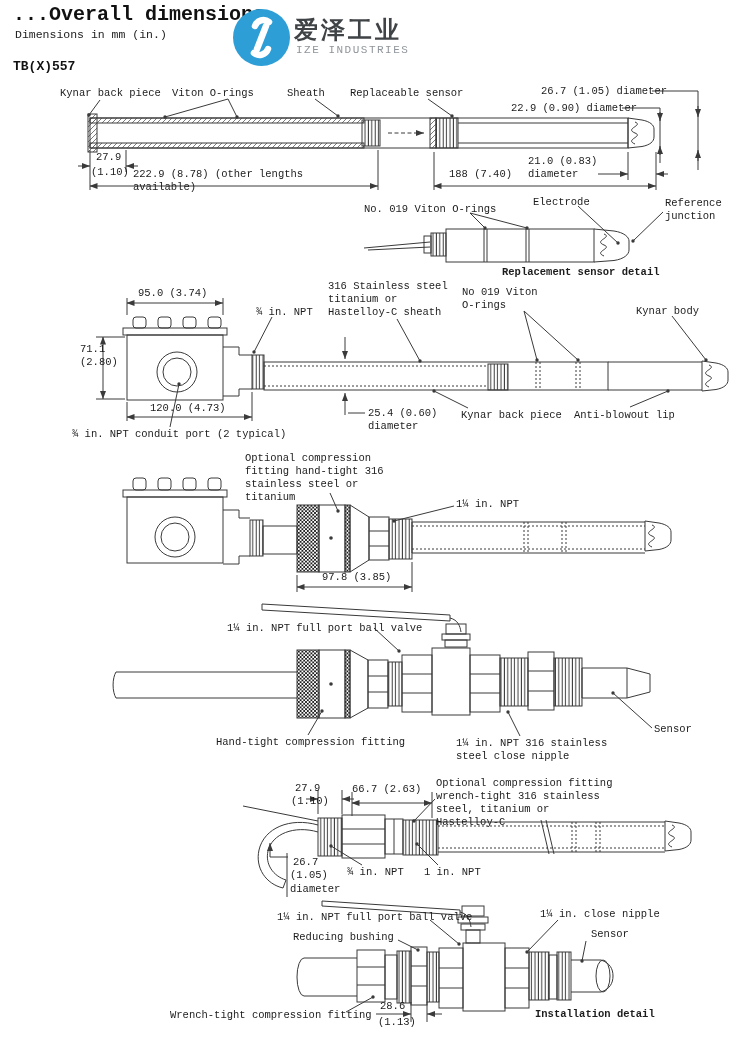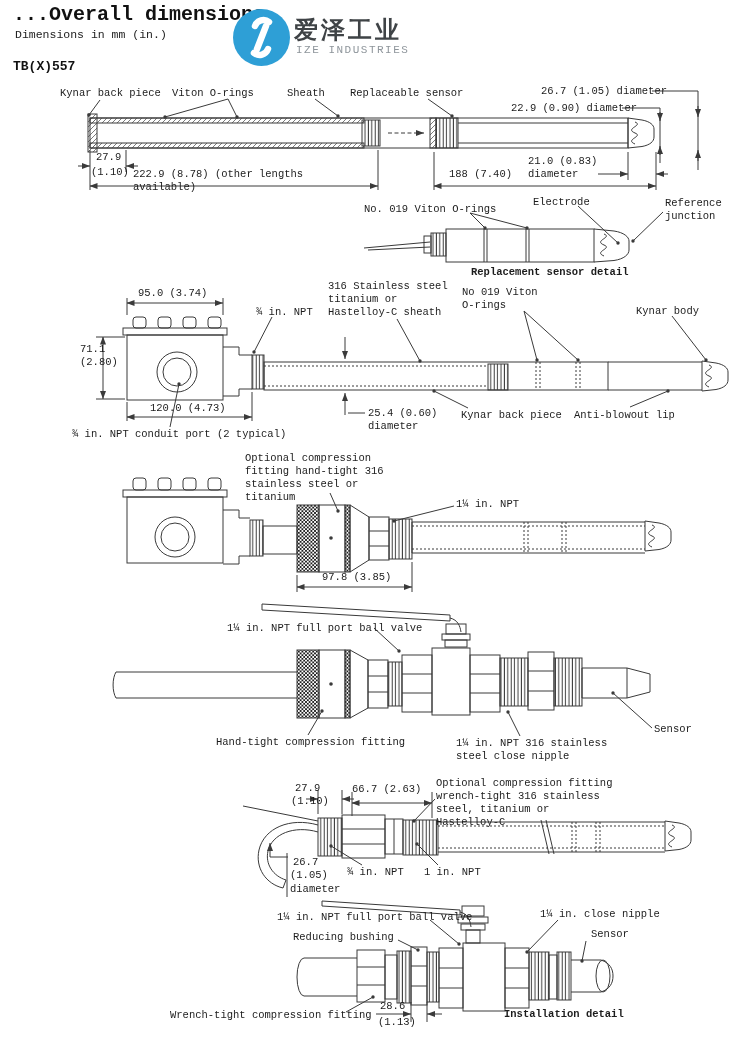--- a/index.html
+++ b/index.html
@@ -10,21 +10,21 @@
      stroke:#3a3a3a;fill:none;stroke-width:1;}
   .strokes .tf{fill:url(#pt);}
   .strokes .hf{fill:url(#ph);}
   .strokes .kf{fill:url(#pk);}
   .strokes .fd{fill:#3a3a3a;stroke:none;}
   .strokes .dsh{stroke-dasharray:4 2.5;}
   .strokes .dt{stroke-dasharray:2 2;}
   .lbl{position:absolute;font-size:10.5px;line-height:1.25;color:#1c1c1c;white-space:nowrap;}
   .wrap{white-space:normal;}
   .c{text-align:left;}
-  .b{font-weight:bold;}
+  .b{font-weight:bold;margin-left:31px;}
   .title{position:absolute;left:13px;top:3px;font-size:20px;font-weight:bold;color:#111;}
   .subtitle{position:absolute;left:15px;top:28px;font-size:11.5px;color:#222;}
   .model{position:absolute;left:13px;top:59px;font-size:13px;font-weight:bold;color:#111;}
   .logo{position:absolute;left:233px;top:9px;width:260px;height:60px;}
   .logo-cn{position:absolute;left:61px;top:5px;font-size:24px;font-weight:bold;color:#3f4346;letter-spacing:3px;}
   .logo-en{position:absolute;left:63px;top:35px;font-size:11px;color:#8e959b;letter-spacing:1.5px;}
 </style>
 </head>
 <body>
 

